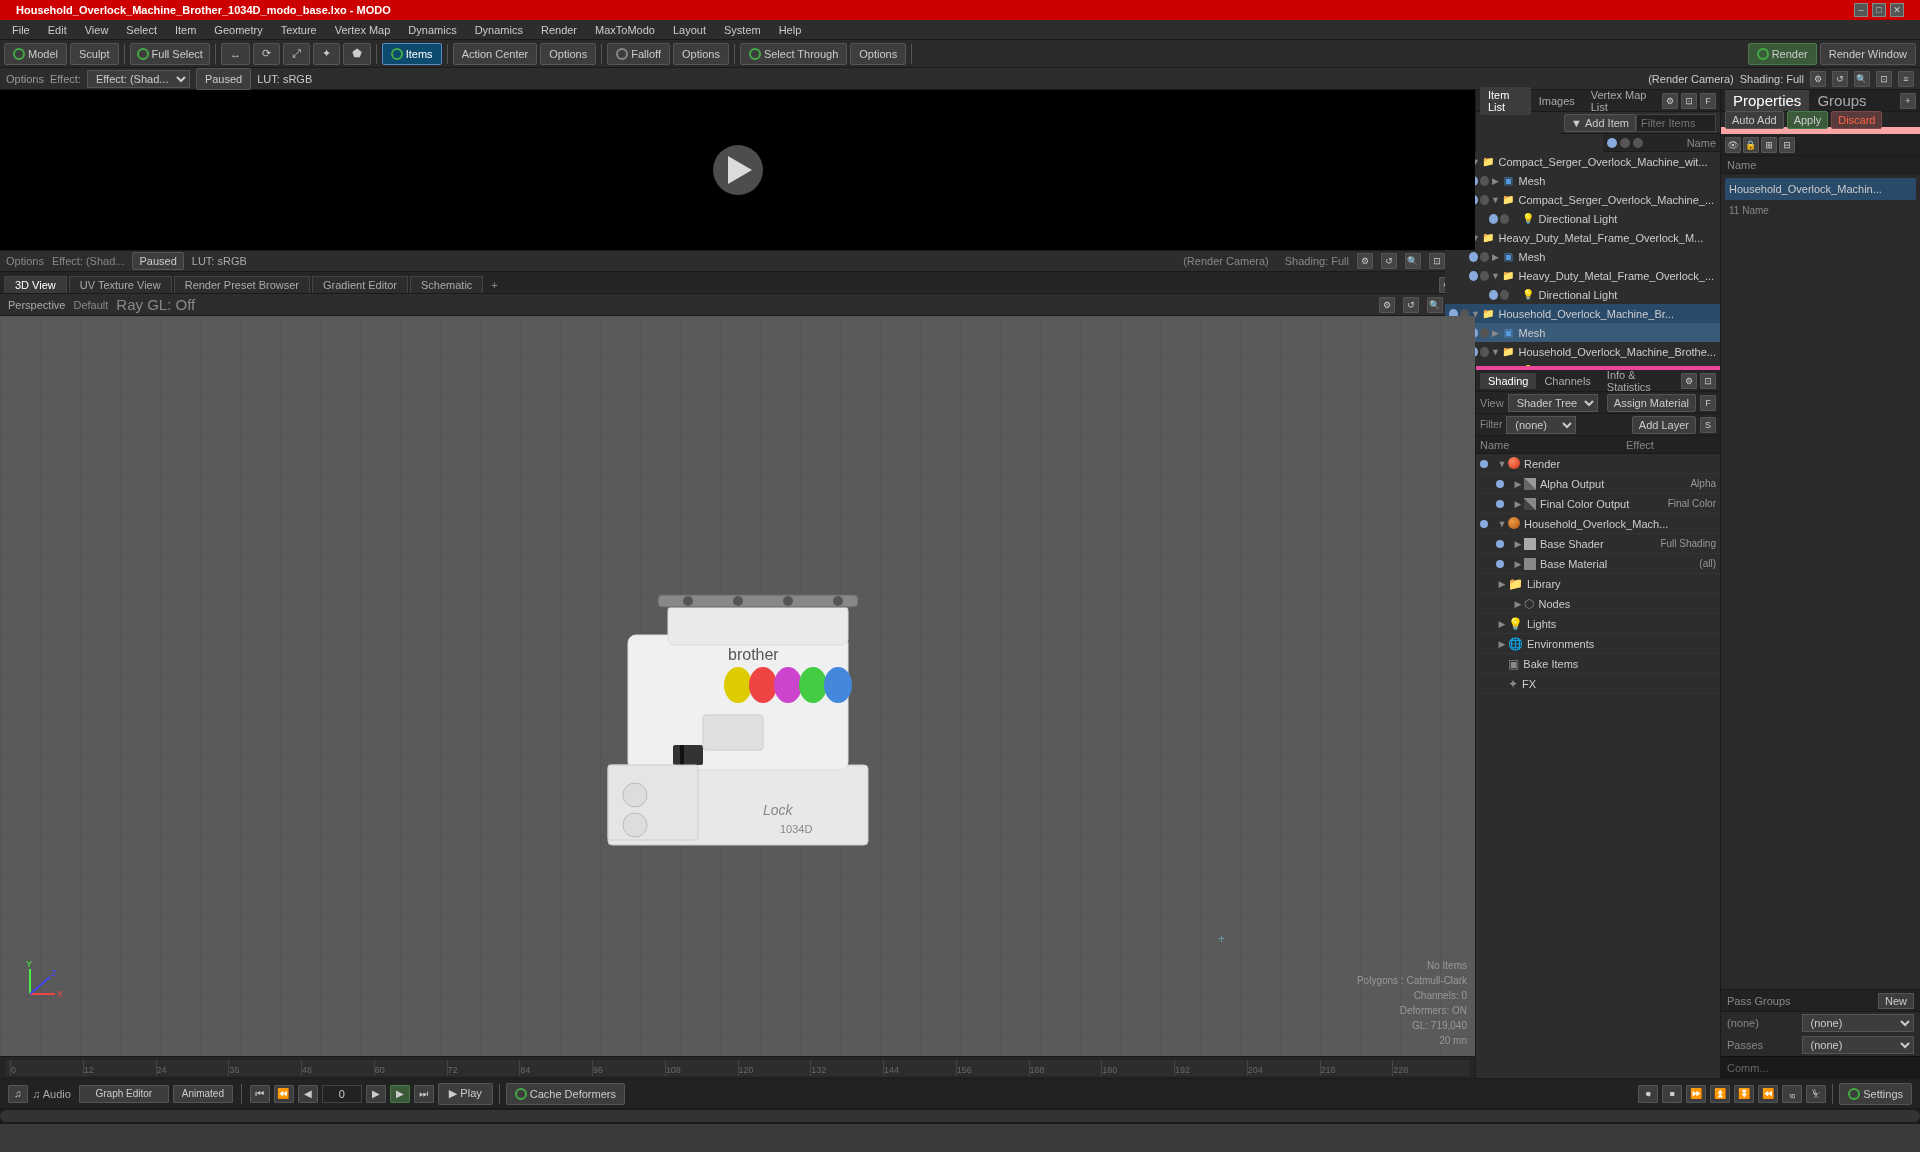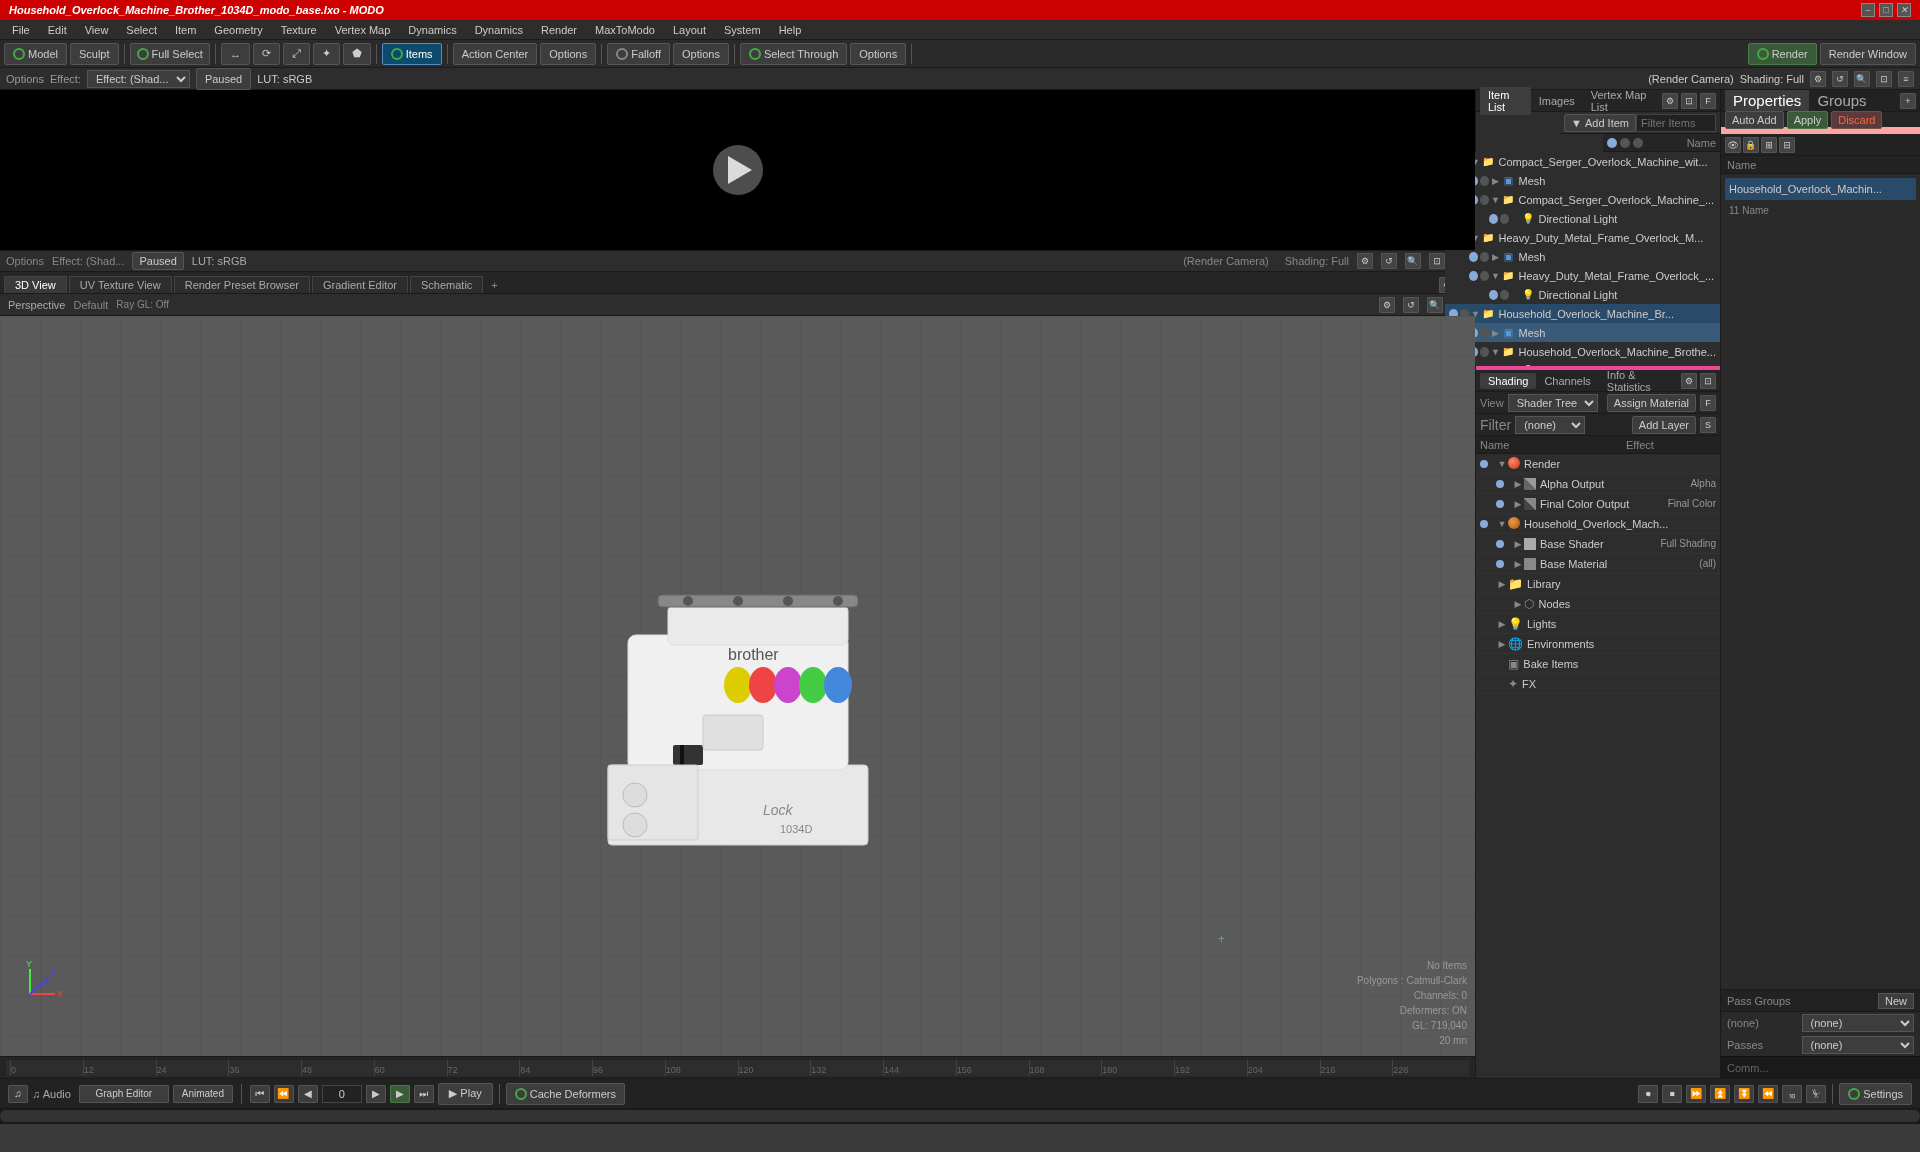--- a/index.html
+++ b/index.html
@@ -15,22 +15,21 @@
     }
 
     
     #title-bar {
       width: 100%;
       height: 20px;
       background: #cc0000;
       display: flex;
       align-items: center;
       justify-content: space-between;
-      padding: 0 9px;
-      font-style: italic;
+      padding: 0 16px;
     }
     #title-bar .title {
       color: white;
       font-size: 11px;
       font-weight: bold;
     }
     #title-bar .window-controls {
       display: flex;
       gap: 4px;
     }
@@ -827,21 +826,21 @@
       <div class="viewport-tab">Schematic</div>
       <div class="viewport-tab-add">+</div>
       <div style="flex:1"></div>
       <div class="panel-icon-btn">⚙</div>
       <div class="panel-icon-btn">⊡</div>
     </div>
 
     <div id="viewport-header">
       <span style="color:#aaa; font-size:11px;">Perspective</span>
       <span style="color:#888; font-size:11px;">Default</span>
-      <span style="color:#888; font-size:10px;">Ray GL: Off</span>
+      <span style="color:#888; font-size:15px;">Ray GL: Off</span>
       <div style="flex:1"></div>
       <div class="panel-icon-btn">⚙</div>
       <div class="panel-icon-btn">↺</div>
       <div class="panel-icon-btn">🔍</div>
       <div class="panel-icon-btn">≡</div>
     </div>
 
     <div id="viewport-3d">
       <div class="grid-overlay"></div>
 
@@ -1107,21 +1106,21 @@
         <select style="background:#3d3d3d; border:1px solid #555; color:#ccc; font-size:11px; padding:1px 4px; height:18px; width:90px;">
           <option>Shader Tree</option>
         </select>
         <div class="toolbar-btn" style="height:18px; padding:1px 6px; margin-left:auto;">
           <span>Assign Material</span>
         </div>
         <div class="panel-icon-btn">F</div>
       </div>
 
       <div class="shading-filter-row">
-        <span style="color:#888; font-size:14px;">Filter</span>
+        <span style="color:#888; font-size:10px;">Filter</span>
         <select style="background:#3d3d3d; border:1px solid #555; color:#ccc; font-size:11px; padding:1px 4px; height:18px; width:70px;">
           <option>(none)</option>
         </select>
         <div class="toolbar-btn" style="height:18px; padding:1px 6px; margin-left:auto;">
           <span>Add Layer</span>
         </div>
         <div class="panel-icon-btn">S</div>
       </div>
 
       <div style="height:18px; background:#222; display:flex; align-items:center; padding:0 4px; border-bottom:1px solid #1a1a1a;">

